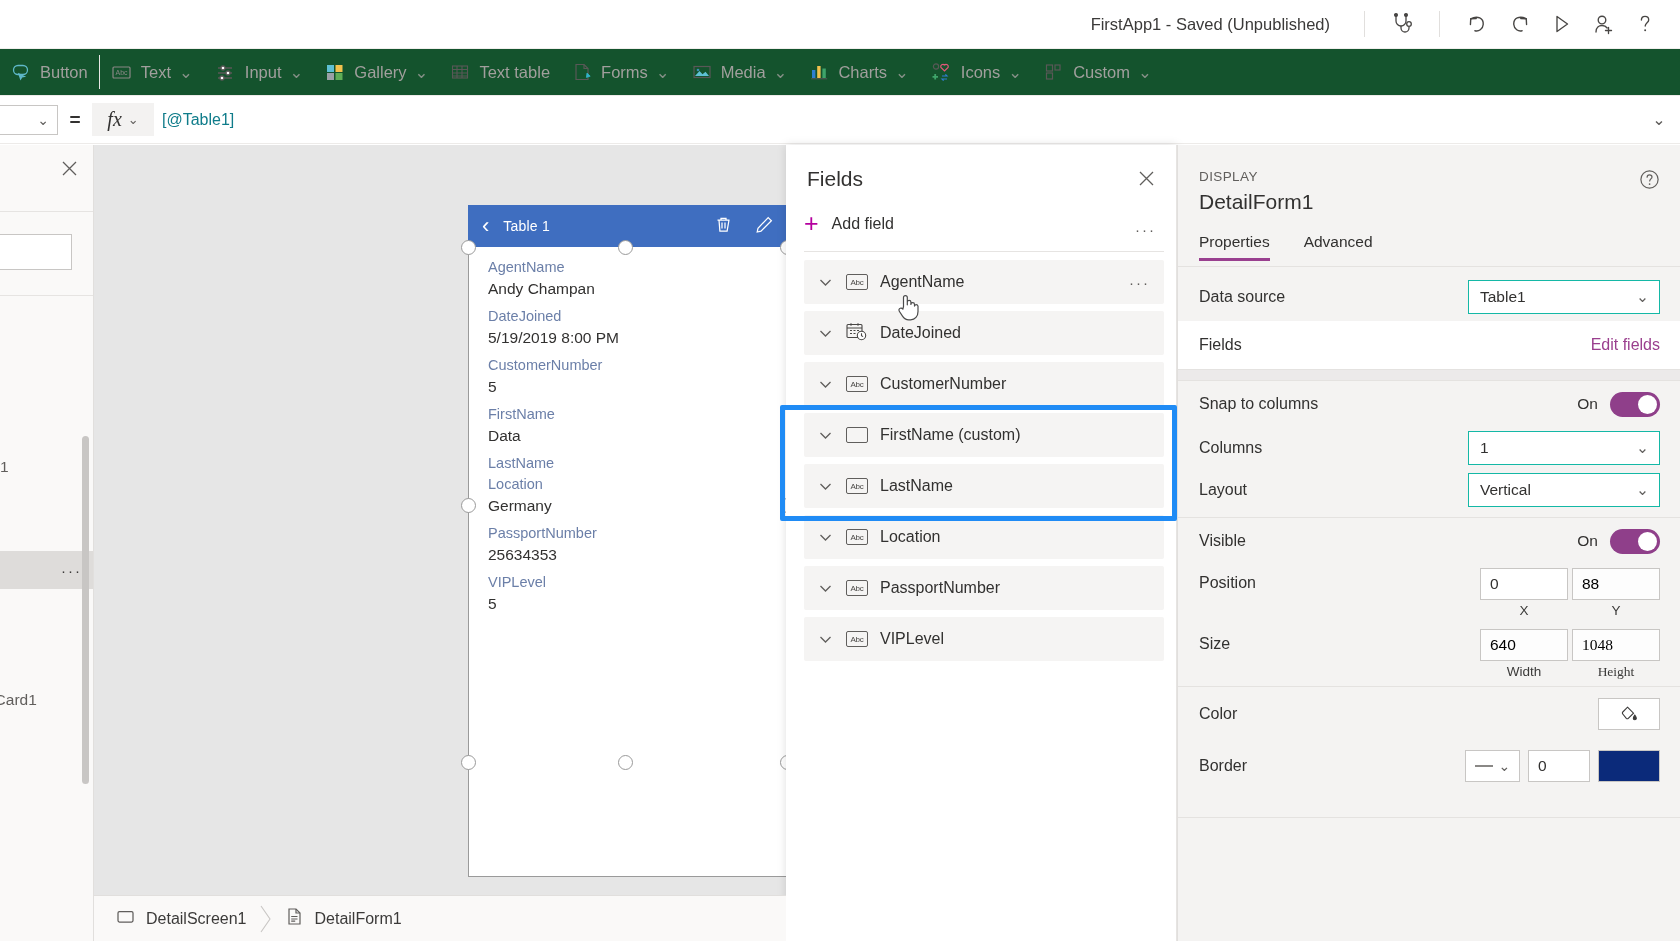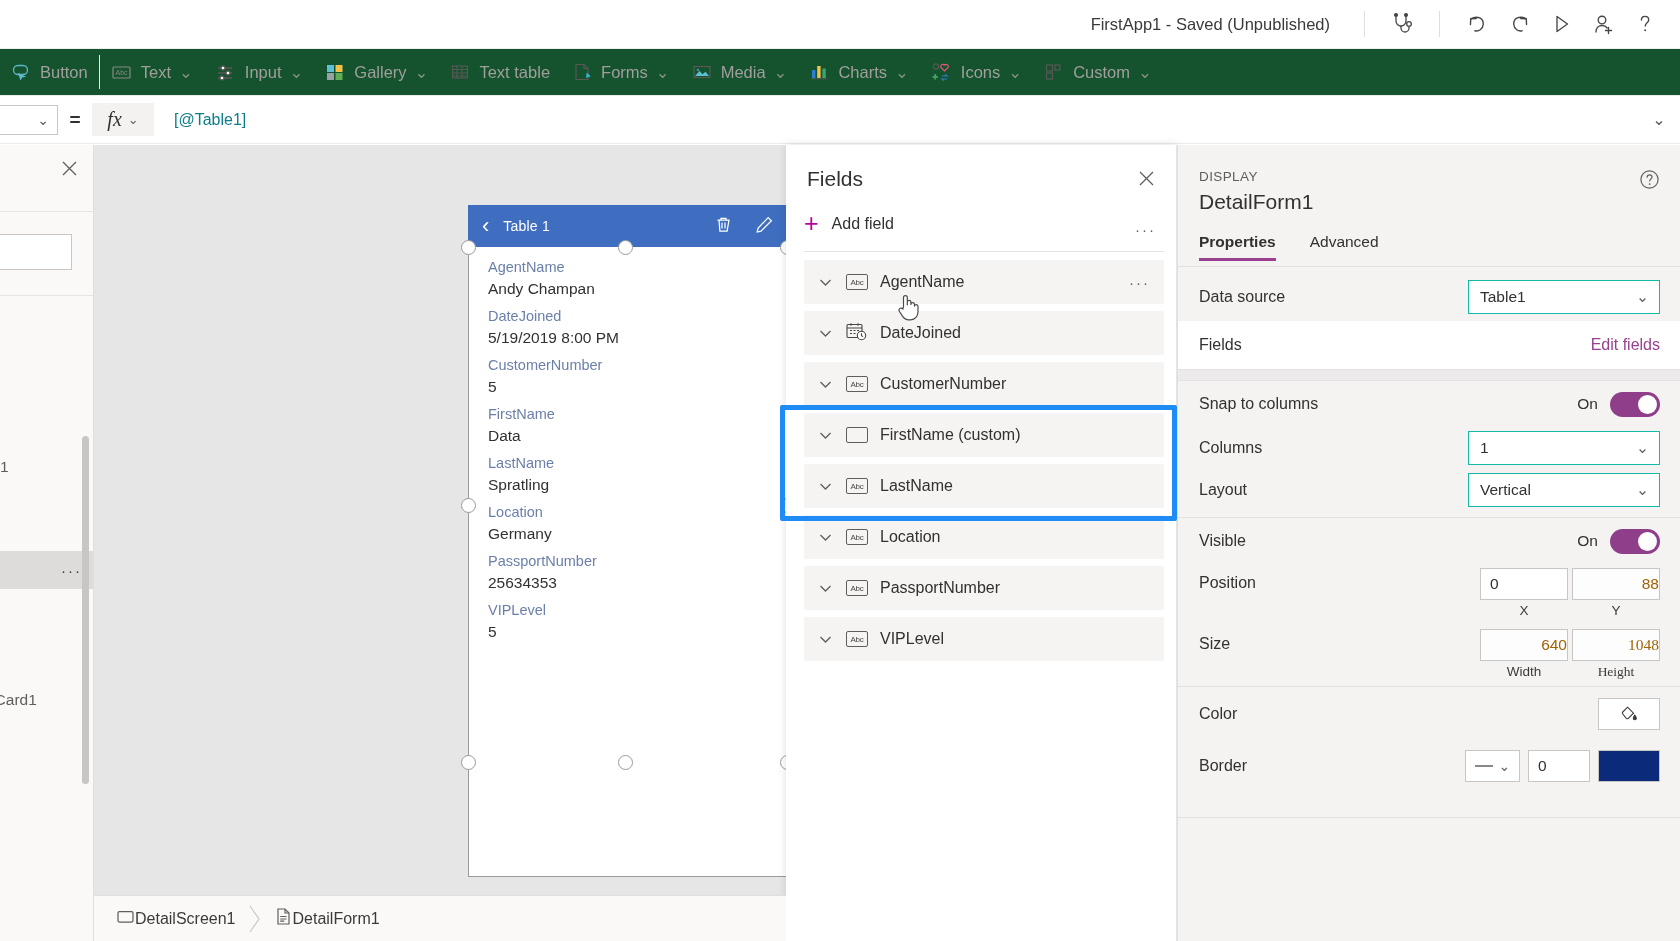--- a/index.html
+++ b/index.html
@@ -51,21 +51,21 @@
     color:#605e5c;
   }
   .eq{width:34px;text-align:center;font-size:19px;color:#323130;font-weight:600;}
   .fx-box{
     width:62px;height:33px;background:#f3f2f1;display:flex;align-items:center;
     justify-content:center;gap:6px;color:#323130;
   }
   .fx-box i{font-family:"Liberation Serif",serif;font-style:italic;font-size:20px;}
   .fml-input{
     flex:1;height:33px;background:#ffffff;border:none;display:flex;align-items:center;
-    padding-left:20px;font-size:16px;color:#0f7c8a;box-sizing:border-box;
+    padding-left:8px;font-size:16px;color:#0f7c8a;box-sizing:border-box;
   }
   .fml-caret{width:42px;display:flex;align-items:center;justify-content:center;color:#605e5c;}
 
   
   .leftpanel{
     position:absolute;left:0;top:145px;width:94px;height:796px;
     background:#faf9f8;border-right:1px solid #e1dfdd;box-sizing:border-box;
     overflow:hidden;
   }
   .lp-close{position:absolute;right:14px;top:14px;color:#605e5c;}
@@ -150,21 +150,21 @@
   
   .proppane{
     position:absolute;left:1177px;top:145px;width:503px;height:796px;
     background:#f4f3f2;box-sizing:border-box;border-left:1px solid #e1dfdd;
   }
   .pp-kicker{position:absolute;left:21px;top:24px;font-size:13.5px;color:#605e5c;letter-spacing:.4px;}
   .pp-name{position:absolute;left:21px;top:45px;font-size:21px;color:#323130;}
   .pp-help{position:absolute;right:20px;top:24px;color:#605e5c;}
   .pp-tabs{position:absolute;left:21px;top:88px;display:flex;gap:34px;}
   .pp-tab{font-size:15.5px;color:#323130;padding-bottom:10px;position:relative;}
-  .pp-tab.active{font-weight:700;}
+  .pp-tab.active{font-weight:400;}
   .pp-tab.active:after{
     content:"";position:absolute;left:0;right:0;bottom:0;height:3px;background:#a4262c;
     background:#993f8f;
   }
   .pp-tabline{position:absolute;left:0;right:0;top:121px;height:1px;background:#e4e2e0;}
   .pp-row{position:relative;height:47px;display:flex;align-items:center;}
   .pp-lbl{position:absolute;left:21px;font-size:16px;color:#323130;}
   .pp-ctrl{position:absolute;right:20px;display:flex;align-items:center;}
   .dd{
     width:192px;height:34px;background:#ffffff;border:1px solid #14b8a6;box-sizing:border-box;
@@ -177,21 +177,21 @@
     width:50px;height:25px;border-radius:14px;background:#8f3f8a;position:relative;
   }
   .toggle .knob{
     position:absolute;right:3px;top:3px;width:19px;height:19px;border-radius:50%;background:#ffffff;
   }
   .toggle-lbl{font-size:15.5px;color:#323130;margin-right:12px;}
   .numbox{
     width:88px;height:32px;background:#ffffff;border:1px solid #c8c6c4;box-sizing:border-box;
     display:flex;align-items:center;padding-left:9px;font-size:15.5px;color:#323130;
   }
-  .numbox.dim{color:#a16207;background:#fdfdfd;justify-content:flex-end;}
+  .numbox.dim{color:#000000;background:#fdfdfd;}
   .subcap{font-size:13.5px;color:#3b3a39;text-align:center;width:88px;margin-top:3px;}
   .pp-div{position:absolute;left:0;right:0;height:1px;background:#e4e2e0;}
   .colorbtn{
     width:62px;height:32px;background:#ffffff;border:1px solid #c8c6c4;box-sizing:border-box;
     display:flex;align-items:center;justify-content:center;
   }
   .borderstyle{
     width:55px;height:32px;background:#ffffff;border:1px solid #c8c6c4;box-sizing:border-box;
     display:flex;align-items:center;justify-content:space-around;padding:0 6px;
   }
@@ -201,21 +201,21 @@
     display:flex;align-items:center;padding-left:9px;font-size:15.5px;color:#323130;
   }
   .bswatch{width:62px;height:32px;background:#0b2a7a;border:1px solid #c8c6c4;box-sizing:border-box;}
 
   
   .bottombar{
     position:absolute;left:94px;top:895px;width:692px;height:46px;background:#faf9f8;
     border-top:1px solid #e1dfdd;display:flex;align-items:center;box-sizing:border-box;
     padding-left:16px;gap:0;
   }
-  .bc-item{display:flex;align-items:center;gap:0;font-size:16px;color:#3b3a39;padding:0 6px;}
+  .bc-item{display:flex;align-items:center;gap:11px;font-size:16px;color:#3b3a39;padding:0 6px;}
   .bc-sep{width:26px;display:flex;align-items:center;justify-content:center;color:#c8c6c4;}
 </style>
 </head>
 <body>
 
 <div class="app">
 
   <div class="topbar">
     <div class="app-title">FirstApp1 - Saved (Unpublished)</div>
     <div class="vsep"></div>
@@ -430,21 +430,20 @@
     <div class="fieldlist" id="canvas-fields">
         <div class="fl-label">AgentName</div>
         <div class="fl-value">Andy Champan</div>
         <div class="fl-label">DateJoined</div>
         <div class="fl-value">5/19/2019 8:00 PM</div>
         <div class="fl-label">CustomerNumber</div>
         <div class="fl-value">5</div>
         <div class="fl-label">FirstName</div>
         <div class="fl-value">Data</div>
         <div class="fl-label">LastName</div>
-        <div class="fl-value">Spratling</div>
         <div class="fl-label">Location</div>
         <div class="fl-value">Germany</div>
         <div class="fl-label">PassportNumber</div>
         <div class="fl-value">25634353</div>
         <div class="fl-label">VIPLevel</div>
         <div class="fl-value">5</div>
       </div>
 
     <div class="selbox-line" style="left:374px;top:102px;width:1px;height:630px;"></div>
 

